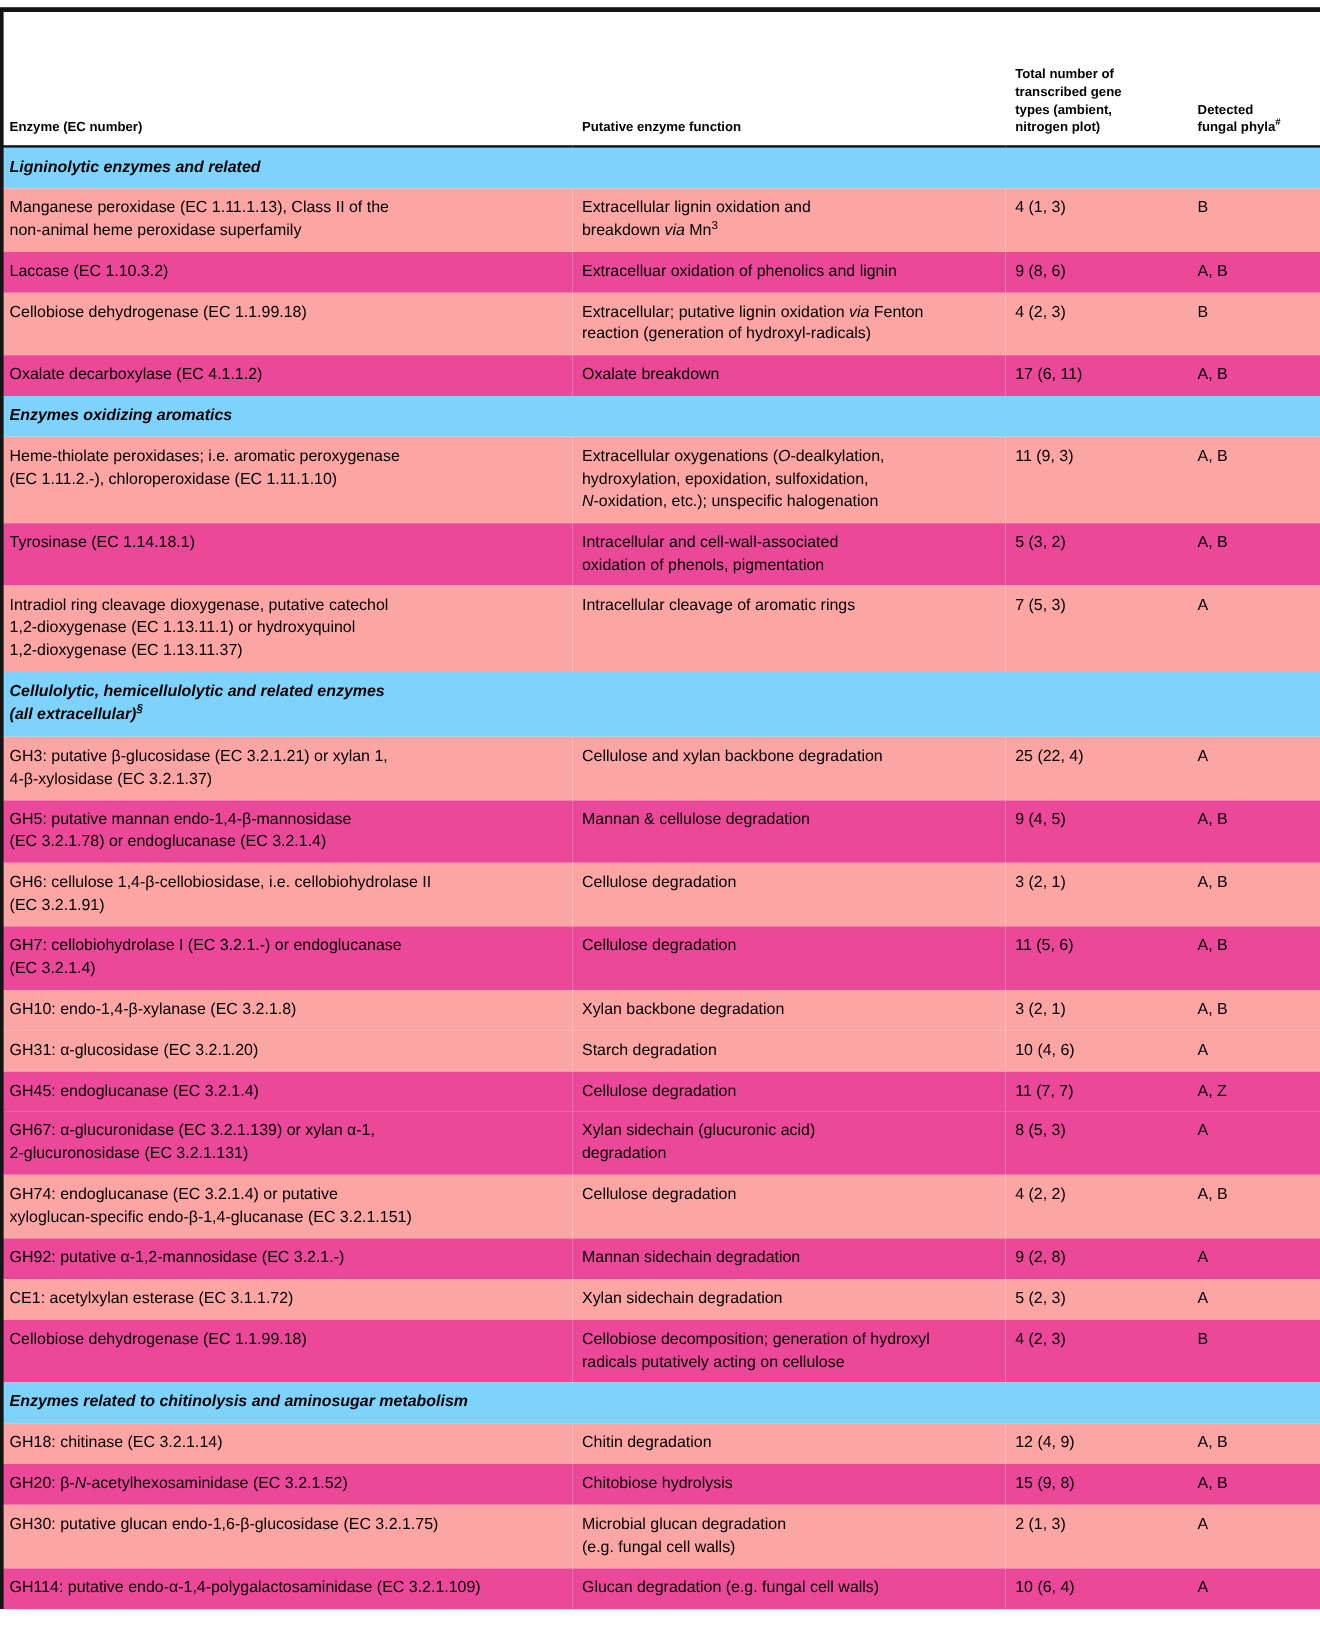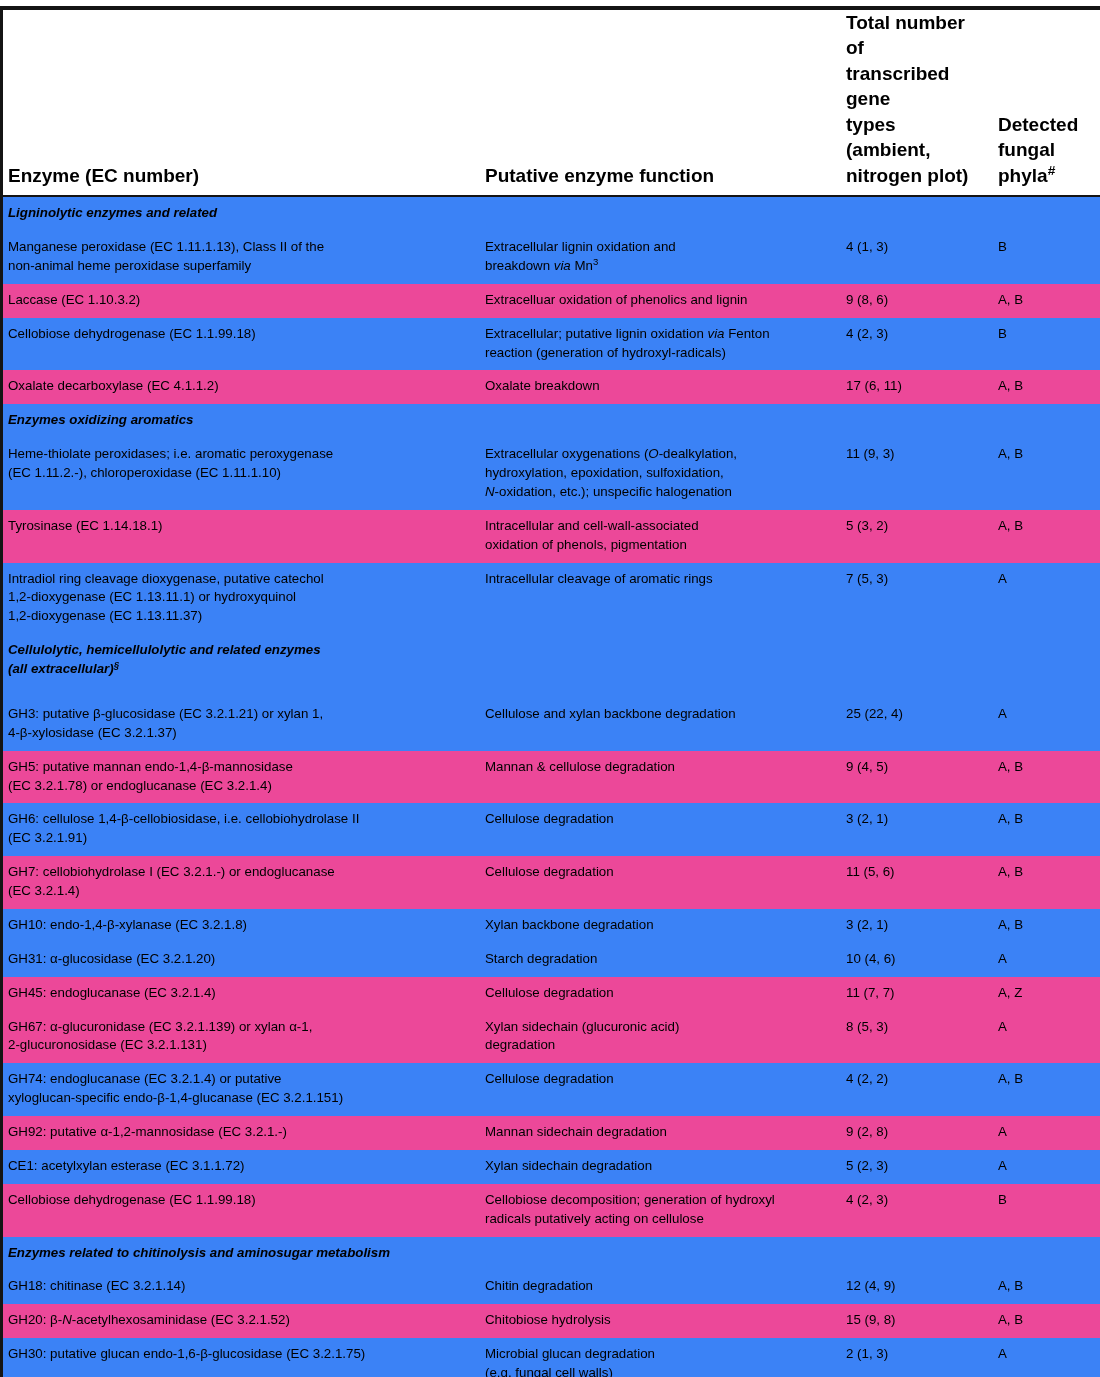--- a/index.html
+++ b/index.html
@@ -44,40 +44,40 @@
   col.c1 { width: 477px; }
   col.c2 { width: 361px; }
   col.c3 { width: 152px; }
   col.c4 { width: 110px; }
 
   thead td {
     vertical-align: bottom;
     font-weight: bold;
     padding: 0 10px 7px 8px;
     height: 104px;
-    font-size: 19px;
+    font-size: 11px;
     line-height: 1.34;
   }
   thead tr.head-row td { border-bottom: 2px solid #141414; }
 
   tbody td {
     vertical-align: top;
     padding: 7px 10px 8px 8px;
   }
   tr.shaded td { background: #ec4899; }
-  tr.plain td  { background: #3b82f6; }
+  tr.plain td  { background: #fca5a5; }
 
   tr.section td {
     font-style: italic;
     font-weight: bold;
-    background: #3b82f6;
+    background: #7dd3fc;
     padding-top: 7px;
     padding-bottom: 8px;
   }
-  tr.section.tall td { padding-bottom: 19px; margin-left: 24px; }
+  tr.section.tall td { padding-bottom: 9px; margin-left: 24px; }
 
   .num, .phyla { white-space: nowrap; }
 
   sup {
     font-size: 0.72em;
     vertical-align: super;
     line-height: 0;
   }
   i, em { font-style: italic; text-align: center; }
 </style>

